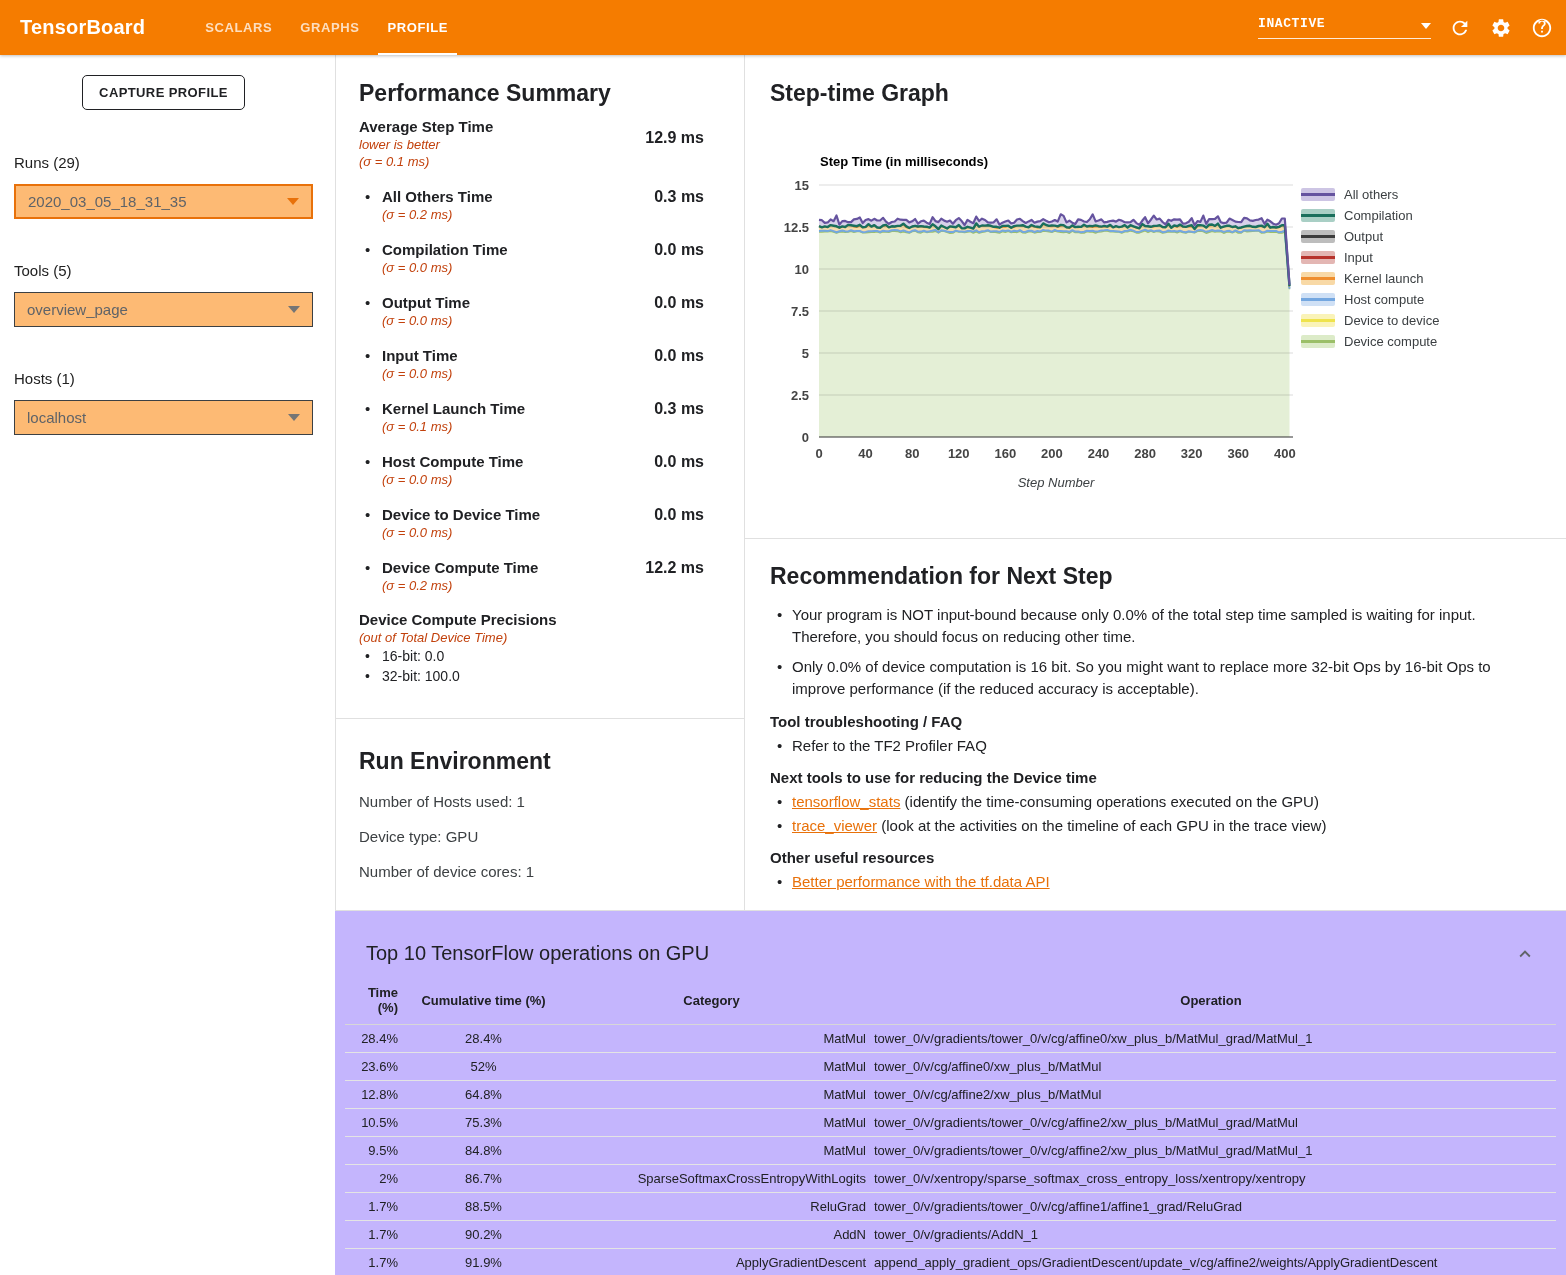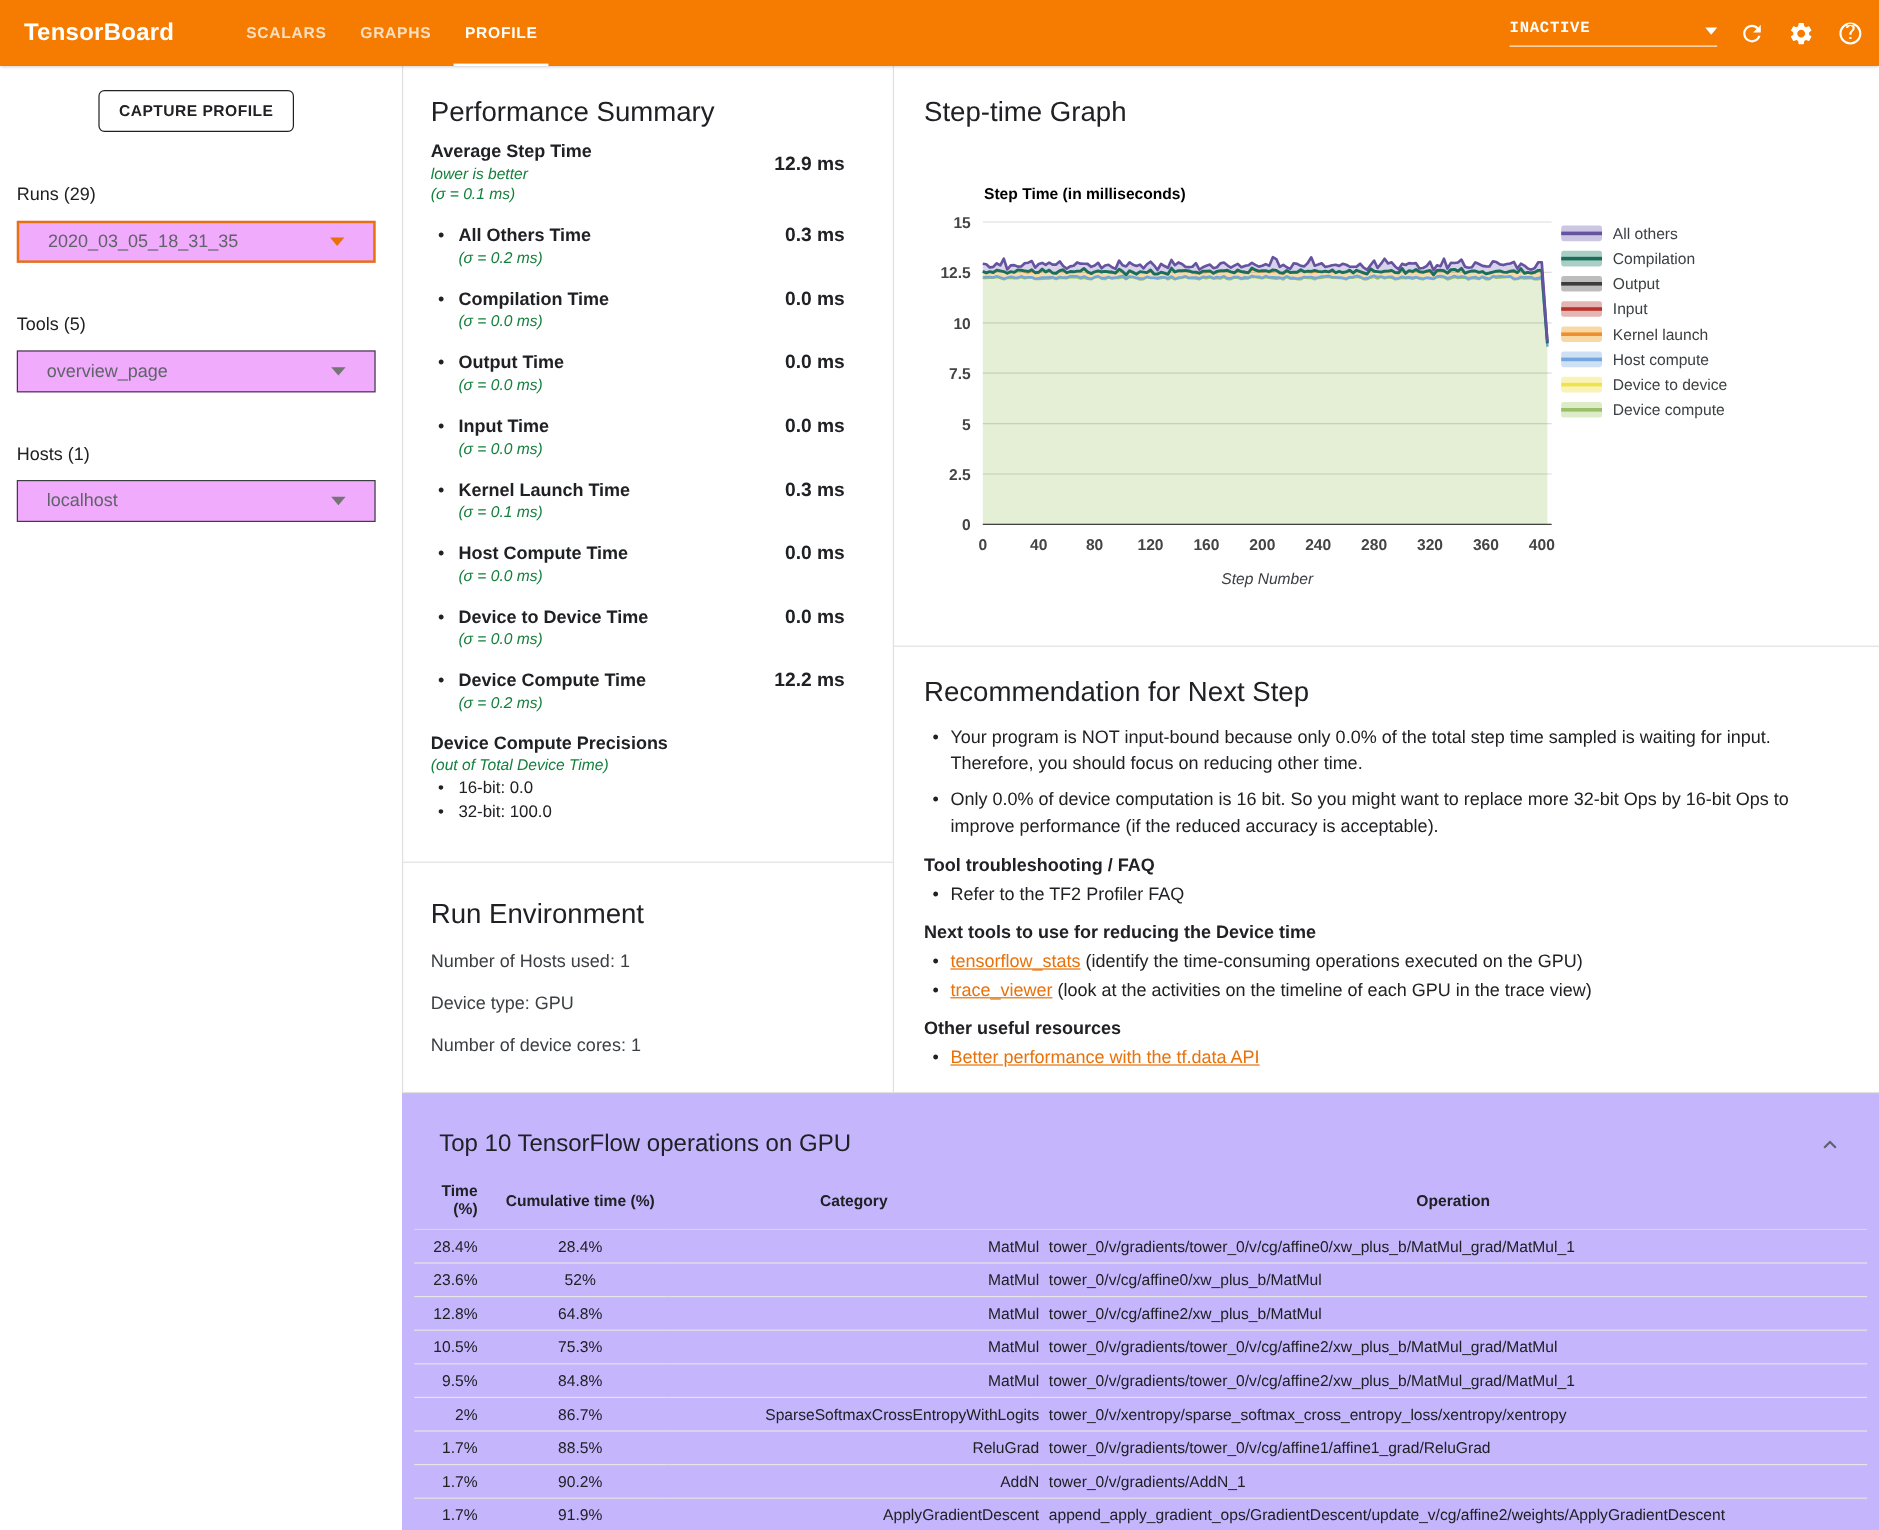--- a/index.html
+++ b/index.html
@@ -22,31 +22,31 @@
   .icon-btn svg{fill:#fff;width:22px;height:22px;}
   
   .vline-left{position:absolute;left:335px;top:55px;bottom:0;width:1px;background:#e0e0e0;}
   .vline-mid{position:absolute;left:744px;top:55px;height:855px;width:1px;background:#e0e0e0;}
   
   .sidebar{position:absolute;top:55px;left:0;width:335px;bottom:0;background:#fff;}
   .capture-btn{position:absolute;left:82px;top:20px;width:163px;height:35px;border:1px solid #202124;border-radius:5px;background:#fff;font-family:"Liberation Sans",sans-serif;font-size:13px;font-weight:700;letter-spacing:.4px;color:#202124;cursor:pointer;}
   .side-group{position:absolute;left:14px;width:299px;}
   .g-runs{top:99px;} .g-tools{top:207px;} .g-hosts{top:315px;}
   .side-label{font-size:15px;color:#212121;}
-  .select{margin-top:13px;height:35px;border:1px solid #3c4043;display:flex;align-items:center;justify-content:space-between;padding:0 24px;font-size:15px;color:#5f6368;cursor:pointer;background:#f0abfc;}
+  .select{margin-top:13px;height:35px;border:1px solid #3c4043;display:flex;align-items:center;justify-content:space-between;padding:0 12px;font-size:15px;color:#5f6368;cursor:pointer;background:#fdba74;}
   .select.accent{border:2px solid #e8710a;}
   .caret-down-g{width:0;height:0;border-left:6px solid transparent;border-right:6px solid transparent;border-top:7px solid #757575;}
   .caret-down-o{width:0;height:0;border-left:6px solid transparent;border-right:6px solid transparent;border-top:7px solid #e8710a;}
   
   .main-left{position:absolute;top:55px;left:336px;width:408px;padding:0 40px 0 23px;}
-  h2.sec{font-size:23px;font-weight:400;line-height:32px;color:#202124;}
+  h2.sec{font-size:23px;font-weight:700;line-height:32px;color:#202124;}
   .ps-title{margin-top:22px;}
   .avg-block{margin-top:8px;position:relative;}
   .b-label{font-size:15px;font-weight:700;line-height:19px;}
-  .i-note{font-size:13px;font-style:italic;color:#15803d;line-height:17px;}
+  .i-note{font-size:13px;font-style:italic;color:#c2410c;line-height:17px;}
   .metric-value{position:absolute;right:0;top:12px;font-size:16px;font-weight:700;white-space:nowrap;}
   .pi{position:relative;margin-top:17px;padding-left:23px;height:36px;}
   .pi .dot{position:absolute;left:6px;top:1px;font-size:15px;}
   .precisions{margin-top:16px;}
   .prec-li{font-size:14px;line-height:20px;padding-left:23px;position:relative;}
   .prec-li .dot{position:absolute;left:6px;font-size:14px;}
   .run-env{margin-top:32px;border-top:1px solid #e0e0e0;margin-left:-23px;margin-right:-40px;padding:0 40px 0 23px;}
   .run-env h2{margin-top:26px;}
   .run-env p{margin-top:15px;font-size:15px;line-height:20px;color:#3c4043;}
   

